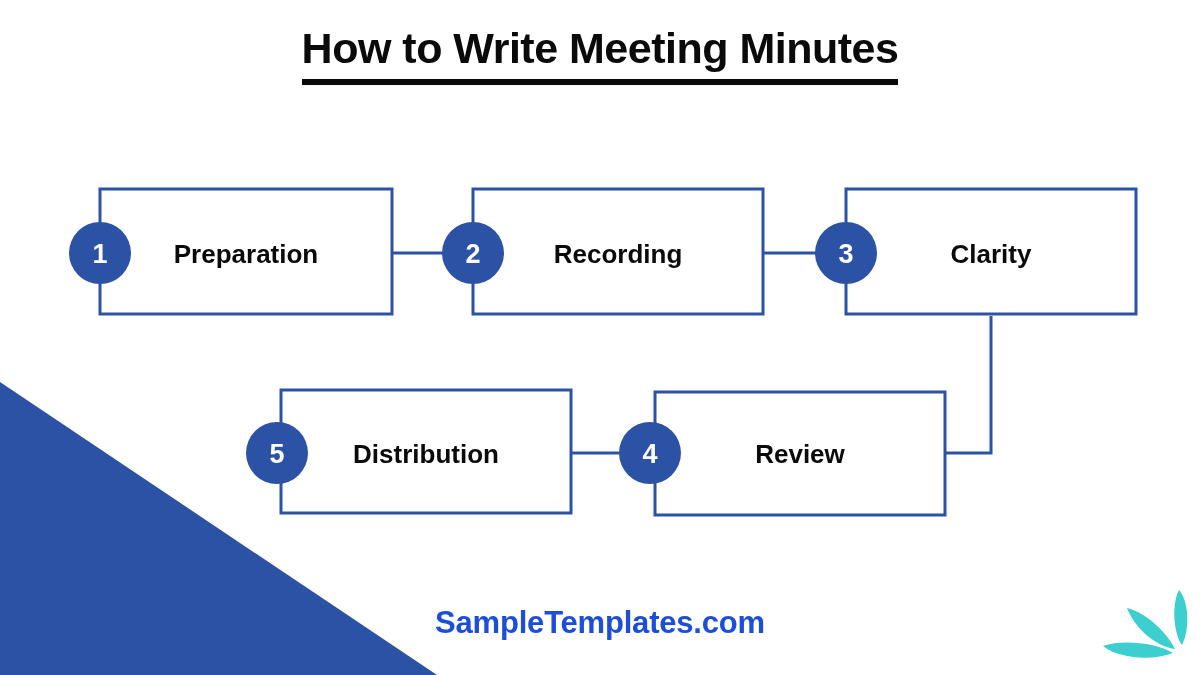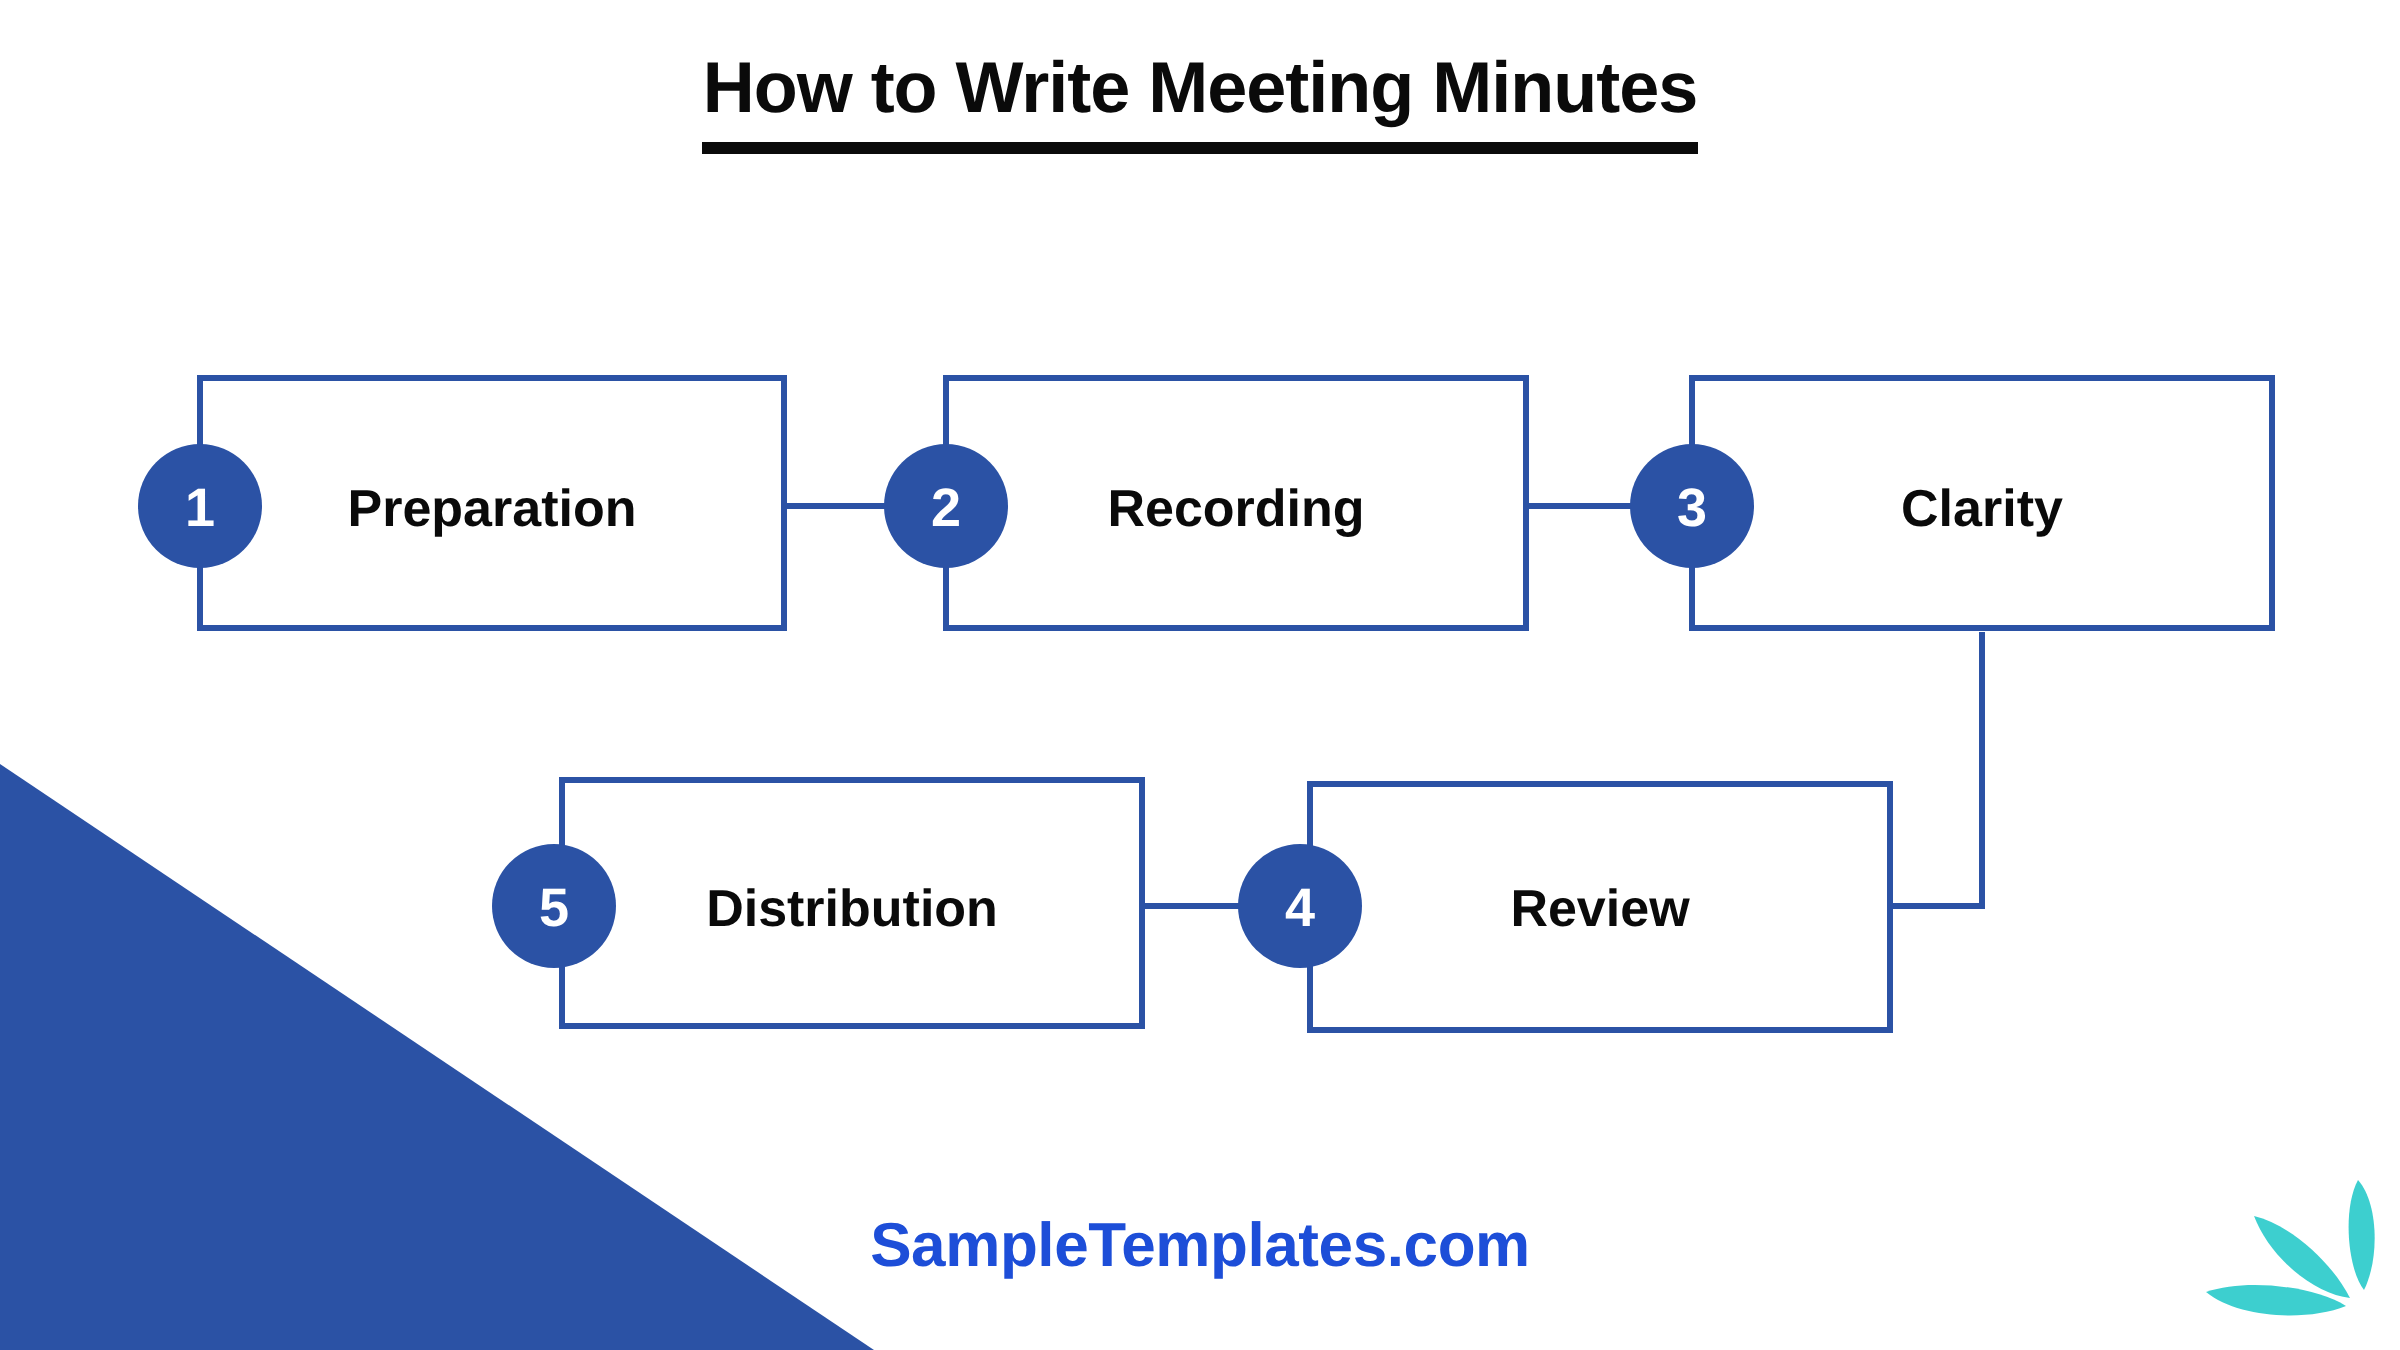--- a/index.html
+++ b/index.html
@@ -34,21 +34,21 @@
   #title-wrap {
     position: absolute;
     left: 0;
     top: 24px;
     width: 1200px;
     text-align: center;
   }
   #page-title {
     display: inline-block;
     font-family: "Liberation Sans", sans-serif;
-    font-size: 36px;
+    font-size: 43px;
     font-weight: bold;
     color: #0a0a0a;
     letter-spacing: -0.5px;
     line-height: 1.12;
     padding-bottom: 7px;
     border-bottom: 6px solid #0a0a0a;
   }
 
   
   #flow-svg {

